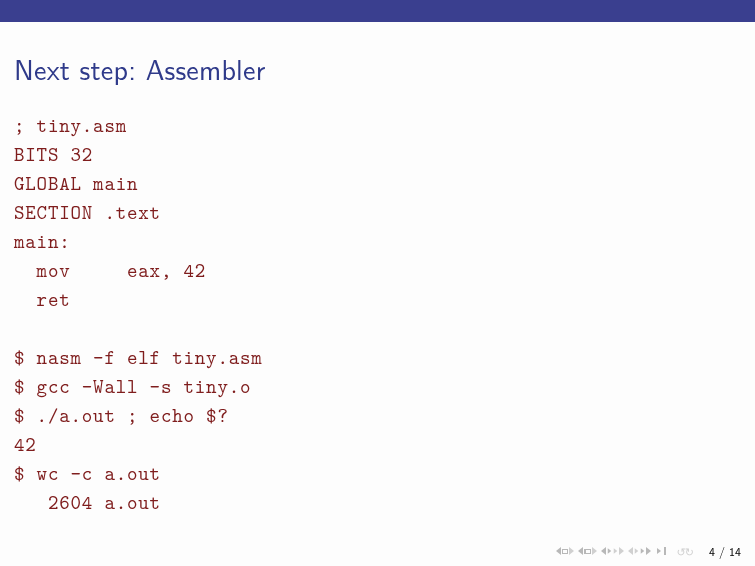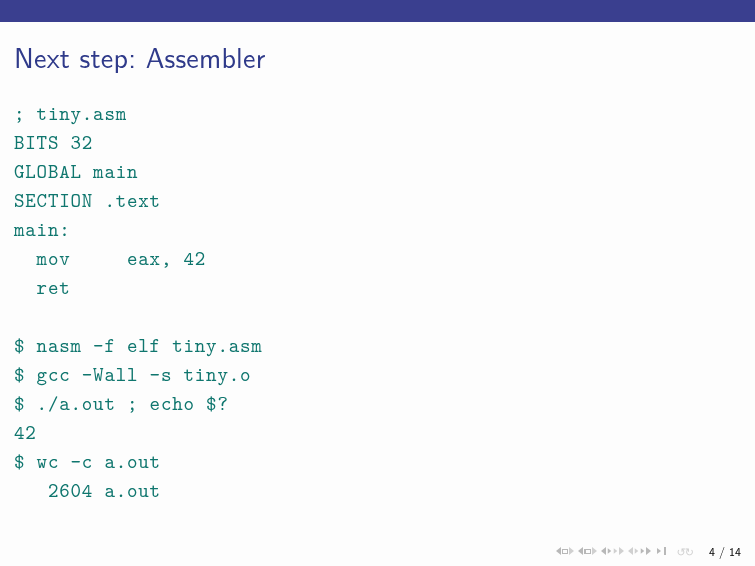--- a/index.html
+++ b/index.html
@@ -18,29 +18,29 @@
     position:relative;
   }
   .headbar{
     height:22px;
     background:var(--beamer-blue);
   }
   .title{
     color:var(--title-blue);
     font-size:28px;
     font-weight:400;
-    padding:14px 0 0 14px;
+    padding:26px 0 0 14px;
     letter-spacing:0.2px;
   }
   .code{
     font-family:"Latin Modern Mono","CMU Typewriter Text","Courier New",Courier,monospace;
     font-size:20px;
     line-height:1.45;
     white-space:pre;
-    color:#0f766e;
+    color:#7f1d1d;
     padding:22px 0 0 14px;
     letter-spacing:0.8px;
   }
   .footer{
     position:absolute;
     bottom:6px;
     right:14px;
     display:flex;
     align-items:center;
     gap:6px;

